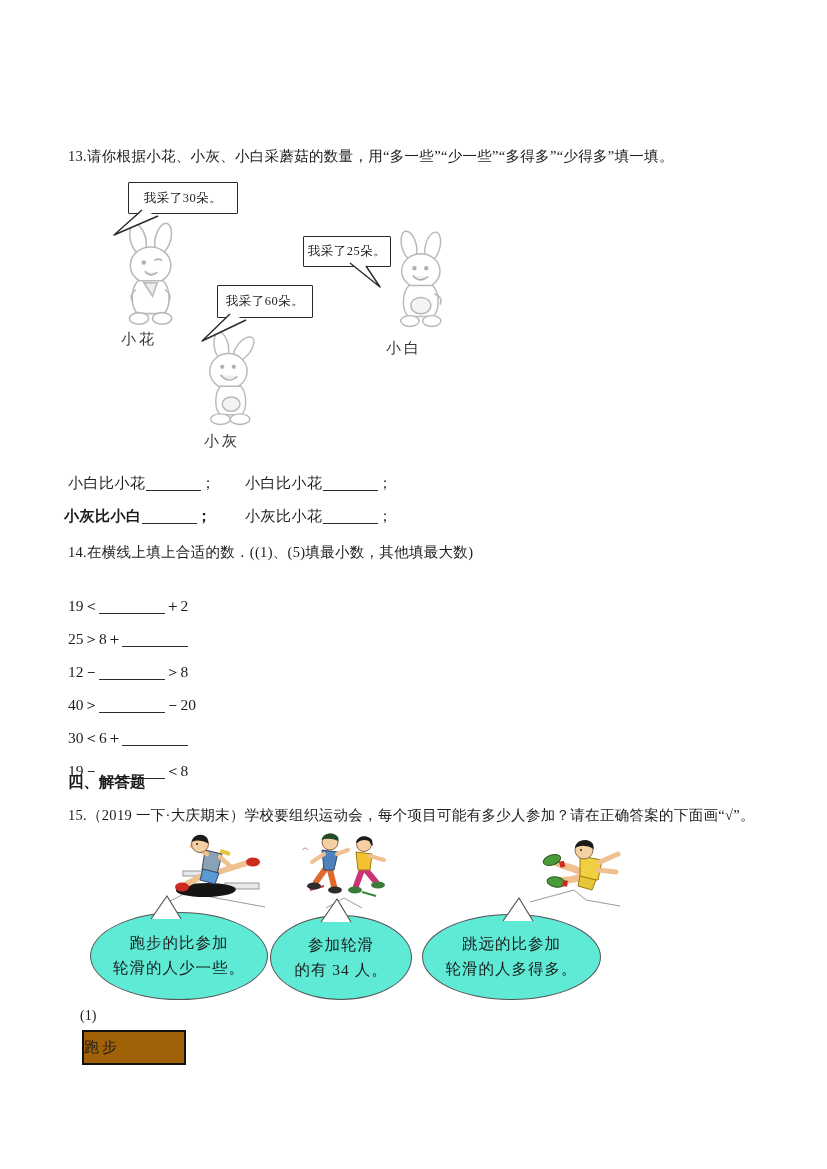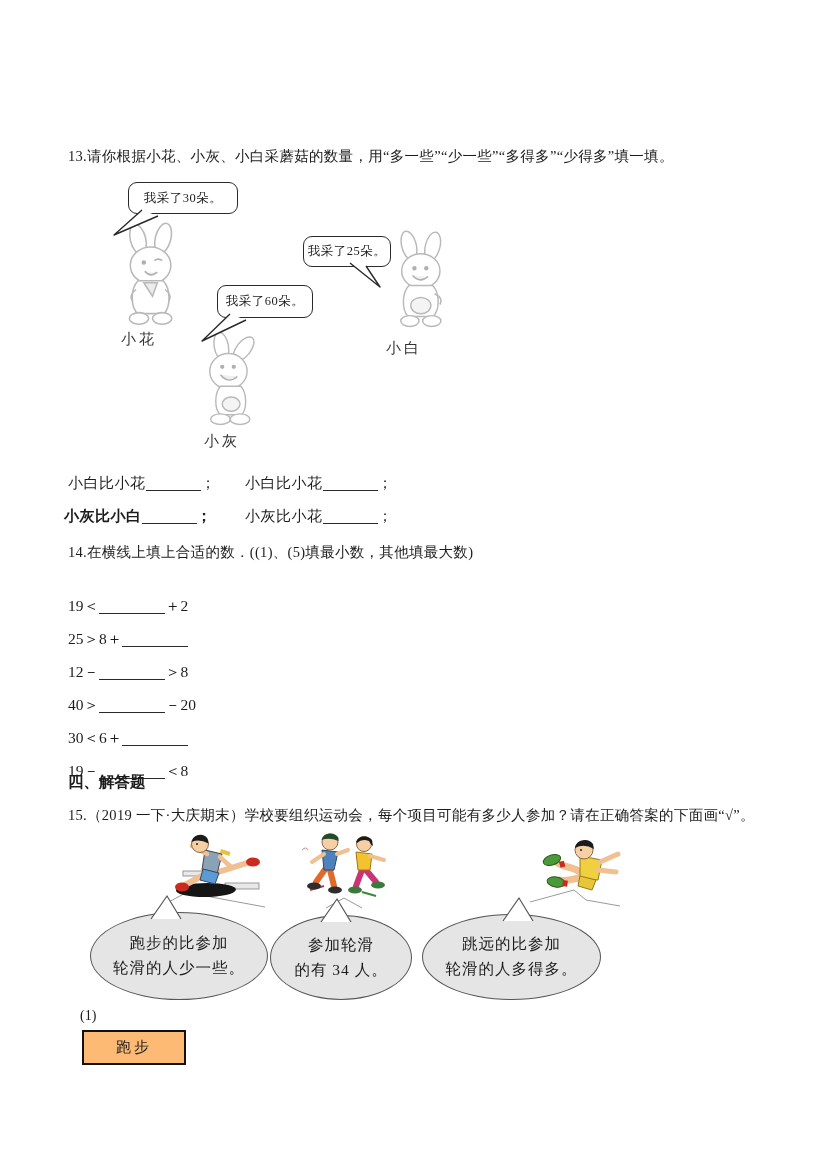--- a/index.html
+++ b/index.html
@@ -4,32 +4,32 @@
 <style>
   html,body{margin:0;padding:0;background:#fff;}
   .page{position:relative;width:827px;height:1169px;background:#ffffff;overflow:hidden;
         font-family:"Liberation Serif","DejaVu Serif",serif;color:#1c1c1c;}
   .abs{position:absolute;}
   .qtext{font-size:14.5px;white-space:nowrap;letter-spacing:0.3px;}
   .blank{display:inline-block;border-bottom:1.2px solid #2a2a2a;height:12px;vertical-align:-3px;}
   .w55{width:55px}.w66{width:66px}
   .cmp{font-size:15px;white-space:nowrap;letter-spacing:0.5px;}
   .ineq{font-size:15.5px;white-space:nowrap;margin-top:20px;}
-  .bubble{position:absolute;border:1.6px solid #2a2a2a;border-radius:9px;background:#fff;
+  .bubble{position:absolute;border:1.6px solid #2a2a2a;border-radius:1px;background:#fff;
           font-size:12.5px;display:flex;align-items:center;justify-content:center;
           white-space:nowrap;z-index:2;letter-spacing:0.5px;}
   .tail,.etail{position:absolute;z-index:3;}
   .rabbit-label{position:absolute;font-size:15px;letter-spacing:3px;color:#333;}
   .section-title{font-family:"Liberation Sans","DejaVu Sans",sans-serif;font-weight:bold;font-size:15.5px;}
-  .ellipse-bubble{position:absolute;border:1.3px solid #555;border-radius:50%;background:#e5e5e5;
+  .ellipse-bubble{position:absolute;border:1.3px solid #555;border-radius:50%;background:#5eead4;
           display:flex;flex-direction:column;align-items:center;justify-content:center;
           font-size:15.5px;line-height:1.6;text-align:center;z-index:2;letter-spacing:1px;}
   .sub-label{font-size:14px;}
-  .option-box{position:absolute;border:2px solid #111;background:#fdba74;display:flex;
-          align-items:center;justify-content:center;font-size:15px;letter-spacing:3px;}
+  .option-box{position:absolute;border:2px solid #111;background:#a16207;display:flex;
+          align-items:center;font-size:15px;letter-spacing:3px;}
 </style>
 </head>
 <body>
 
 <div class="page">
 
 
   <div class="abs qtext" style="left:68px;top:147px;">
     <span>13.请你根据小花、小灰、小白采蘑菇的数量，用“多一些”“少一些”“多得多”“少得多”填一填。</span>
   </div>

